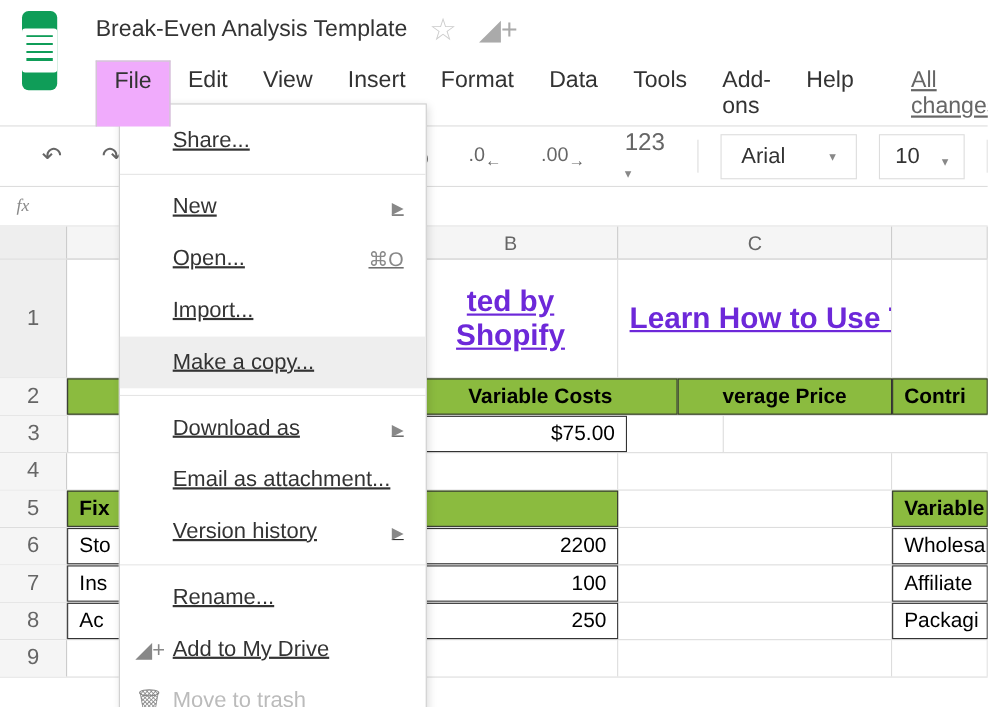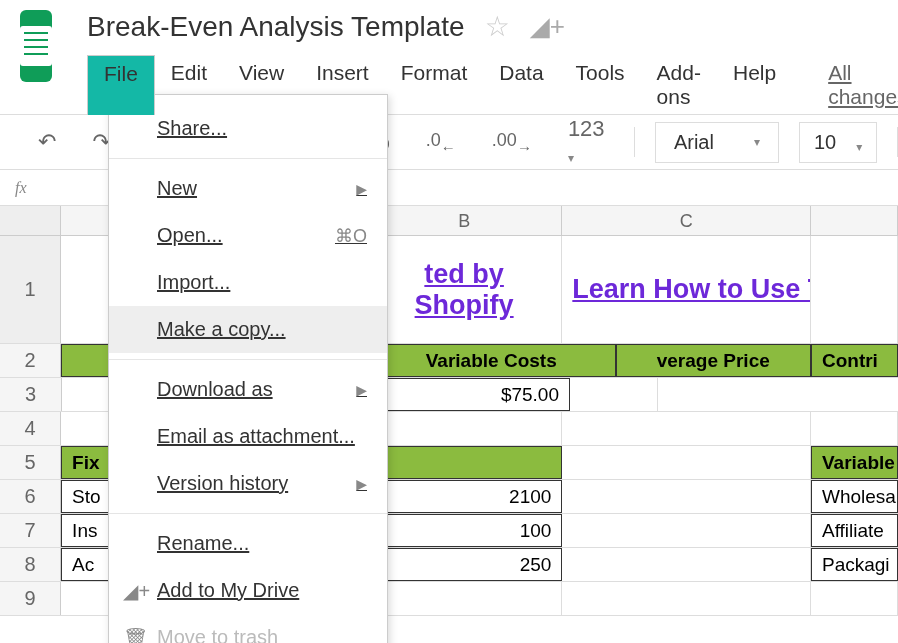--- a/index.html
+++ b/index.html
@@ -63,21 +63,21 @@
     }
     
     .doc-title-row {
       display: flex;
       align-items: center;
       gap: 20px;
       margin-bottom: 12px;
     }
     
     .doc-title {
-      font-size: 28px;
+      font-size: 21px;
       color: #333;
       font-weight: 400;
     }
     
     .star-icon {
       color: #ccc;
       font-size: 28px;
     }
     
     .drive-icon {
@@ -91,21 +91,21 @@
       font-size: 21px;
       color: #333;
     }
     
     .menu-item {
       padding: 6px 16px;
       cursor: pointer;
     }
     
     .menu-item.active {
-      background: #14b8a6;
+      background: #f0abfc;
       border: 1px solid #ccc;
       border-bottom: none;
       position: relative;
       z-index: 20;
     }
     
     .menu-all-changes {
       text-decoration: underline;
       color: #666;
       margin-left: 20px;
@@ -418,21 +418,21 @@
     <div class="row-header">5</div>
     <div class="cell col-A header-cell" style="justify-content:flex-start">Fix</div>
     <div class="cell col-B header-cell" style="justify-content:flex-start">t</div>
     <div class="cell col-C"></div>
     <div class="cell col-D header-cell" style="justify-content:flex-start;overflow:hidden">Variable</div>
   </div>
 
   <div class="row row-normal">
     <div class="row-header">6</div>
     <div class="cell col-A data-cell-left">Sto</div>
-    <div class="cell col-B value-cell">2100</div>
+    <div class="cell col-B value-cell">2200</div>
     <div class="cell col-C"></div>
     <div class="cell col-D data-cell-left" style="overflow:hidden">Wholesa</div>
   </div>
 
   <div class="row row-normal">
     <div class="row-header">7</div>
     <div class="cell col-A data-cell-left">Ins</div>
     <div class="cell col-B value-cell">100</div>
     <div class="cell col-C"></div>
     <div class="cell col-D data-cell-left" style="overflow:hidden">Affiliate</div>

